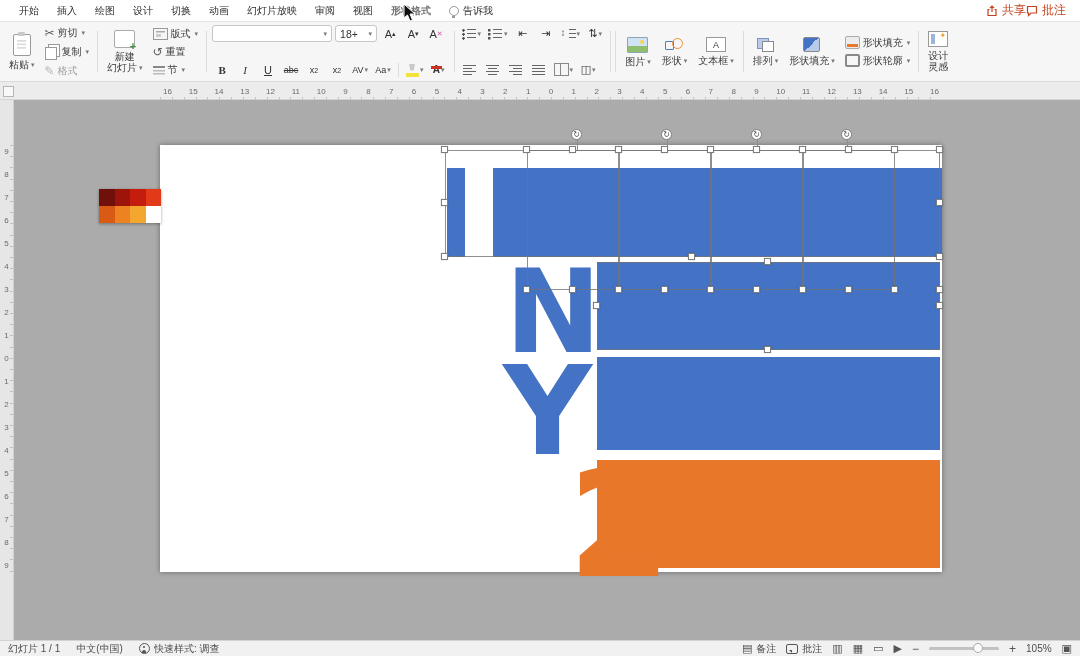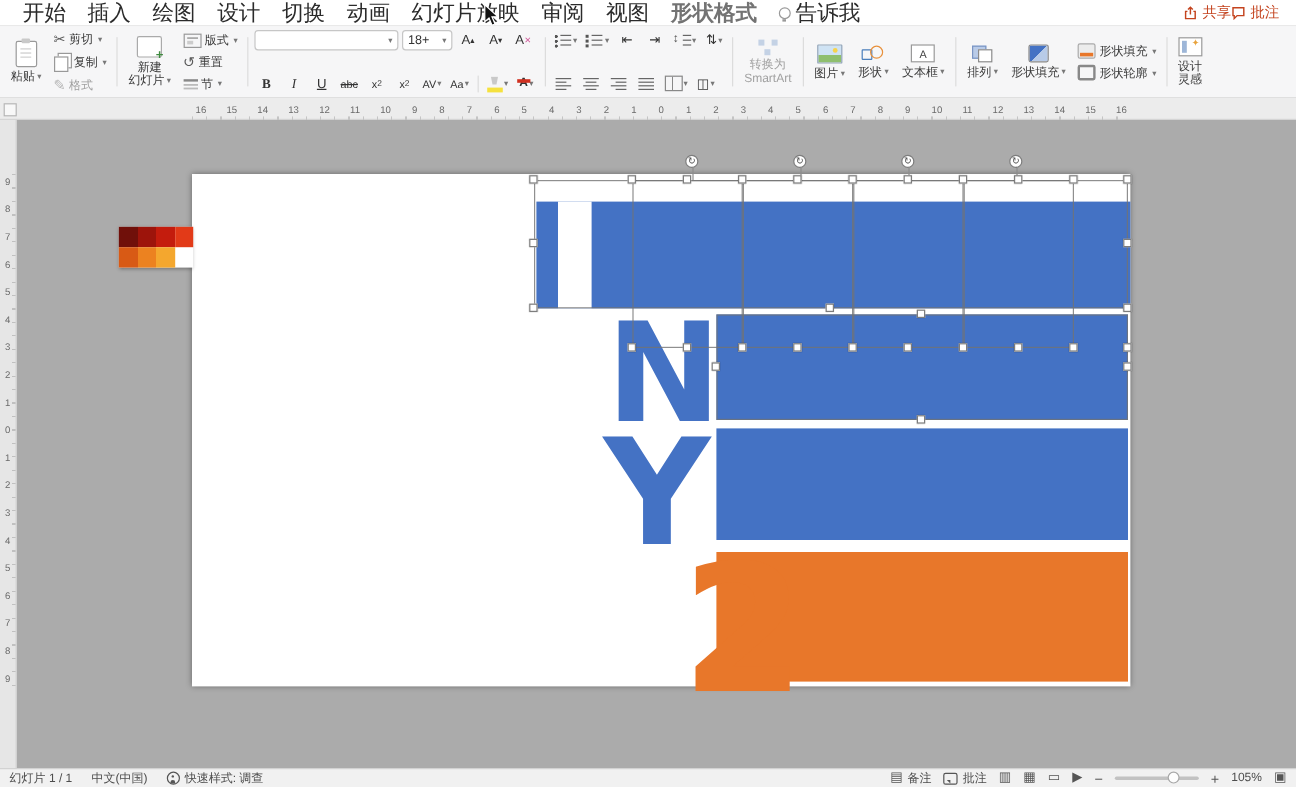--- a/index.html
+++ b/index.html
@@ -2,21 +2,21 @@
 <html><head>
 <meta charset="utf-8">
 <style>
   html,body{margin:0;padding:0;}
   body{width:1080px;height:656px;overflow:hidden;font-family:"Liberation Sans","DejaVu Sans",sans-serif;-webkit-font-smoothing:antialiased;}
   #app{position:relative;width:1080px;height:656px;background:#fff;overflow:hidden;}
 
   
   #menubar{position:absolute;top:0;left:0;right:0;height:22px;background:#fff;border-bottom:1px solid #e4e4e4;display:flex;align-items:center;padding:0 10px;box-sizing:border-box;}
   #menu-tabs{display:flex;align-items:center;height:100%;}
-  .mtab{font-size:18px;color:#2b2b2b;padding:0 9px;height:100%;display:flex;align-items:center;gap:4px;cursor:default;white-space:nowrap;}
+  .mtab{font-size:10px;color:#2b2b2b;padding:0 9px;height:100%;display:flex;align-items:center;gap:4px;cursor:default;white-space:nowrap;}
   .mtab.active{font-weight:bold;}
   .mb-right{margin-left:auto;display:flex;align-items:center;gap:0;padding-right:4px;}
   .mb-action{display:flex;align-items:center;gap:4px;font-size:12px;cursor:default;white-space:nowrap;}
   .ic-bulb{width:8px;height:8px;border:1px solid #999;border-radius:50%;position:relative;display:inline-block;}
   .ic-bulb:after{content:"";position:absolute;left:2px;bottom:-3px;width:3px;height:2px;background:#999;}
   #cursor{position:absolute;left:403px;top:3px;z-index:99;pointer-events:none;}
 
   
   #ribbon{position:absolute;top:22px;left:0;right:0;height:60px;background:#f6f6f7;border-bottom:1px solid #d9d9d9;display:flex;align-items:stretch;padding:2px 2px;box-sizing:border-box;overflow:hidden;}
   .vsep{width:1px;background:#dcdcdc;margin:7px 2px;}
@@ -339,29 +339,20 @@
           </span>
         <span class="tbtn">
             <span class="ic-cols"></span>
             <span class="dd">▾</span>
           </span>
         <span class="tbtn">◫<span class="dd">▾</span></span>
       </div>
     </div>
     <div class="vsep"></div>
 
-    <div class="rgroup">
-      <div class="bigbtn disabled">
-        <span class="ic-smartart"></span>
-        <span class="biglbl2">
-            <span>转换为</span>
-            <span>SmartArt</span>
-          </span>
-      </div>
-    </div>
     <div class="vsep"></div>
 
     <div class="rgroup">
       <div class="bigbtn">
         <span class="ic-pic"></span>
         <span class="biglbl">
             <span>图片</span>
             <span class="dd">▾</span>
           </span>
       </div>

